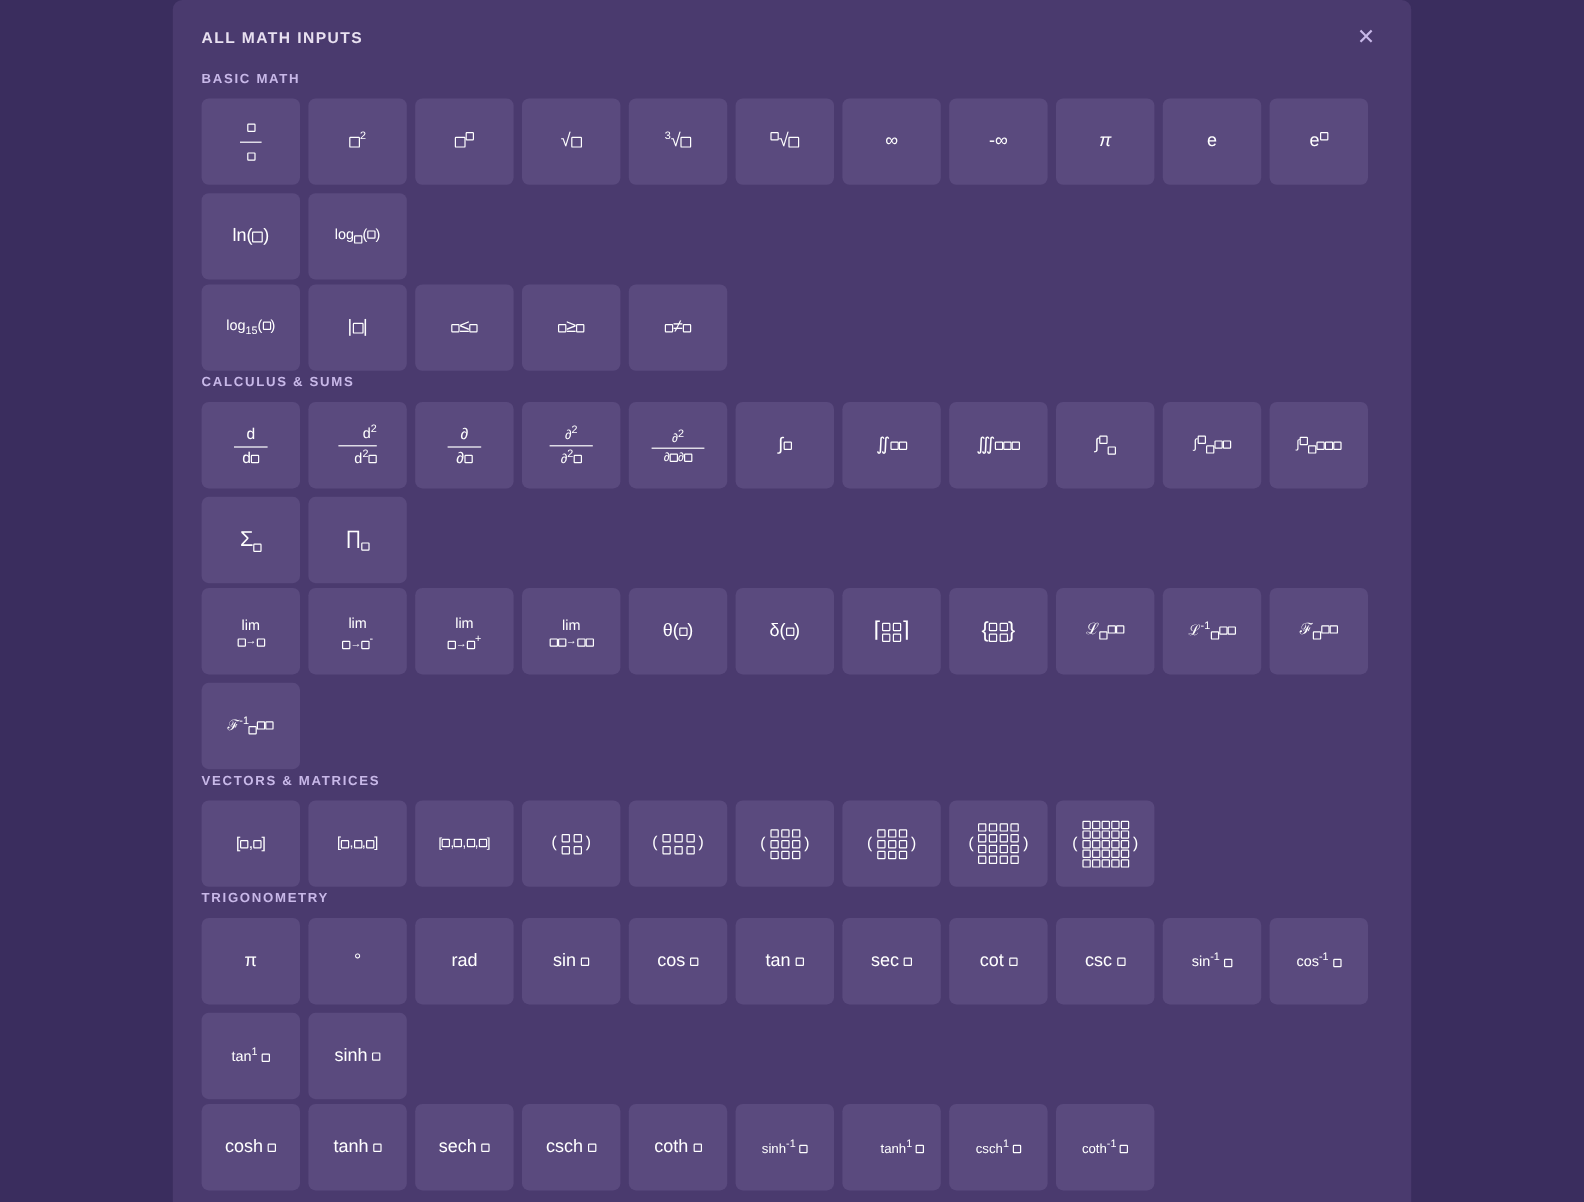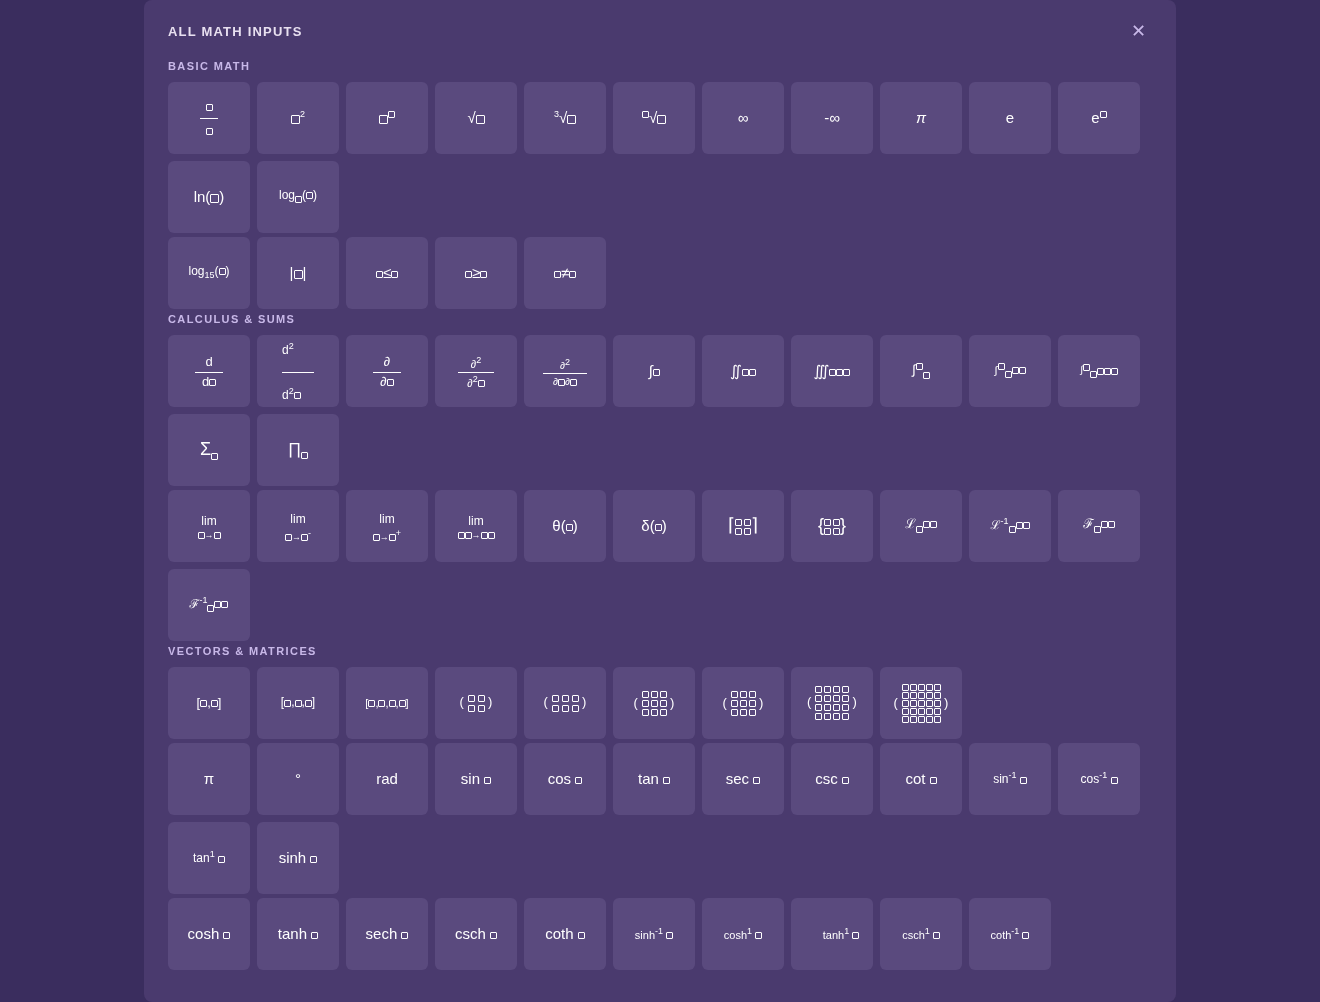--- a/index.html
+++ b/index.html
@@ -165,21 +165,21 @@
       <span class="btn-content">
         <span style="display:inline-flex;flex-direction:column;align-items:center;font-size:13px;">
           <span>d</span>
           <span style="border-top:1.5px solid white;width:28px;margin:1px 0;"></span>
           <span>d<span class="sq-sm"></span></span>
         </span>
       </span>
     </button>
     <button class="math-btn">
       <span class="btn-content">
-        <span style="display:inline-flex;flex-direction:column;align-items:flex-start;font-size:12px;gap:12px;">
+        <span style="display:inline-flex;flex-direction:column;align-items:flex-end;font-size:12px;">
           <span>d<sup>2</sup></span>
           <span style="border-top:1.5px solid white;width:32px;margin:1px 0;"></span>
           <span>d<sup>2</sup><span class="sq-sm"></span></span>
         </span>
       </span>
     </button>
     <button class="math-btn">
       <span class="btn-content">
         <span style="display:inline-flex;flex-direction:column;align-items:center;font-size:13px;">
           <span>∂</span>
@@ -415,20 +415,21 @@
           <span class="sq-sm"></span>
             <span class="sq-sm"></span>
             <span class="sq-sm"></span>
             <span class="sq-sm"></span>
             <span class="sq-sm"></span>
         </span>
       )</span>
     </button>
   </div>
 
+  <div class="section-label">TRIGONOMETRY</div>
   <div class="btn-grid">
     <button class="math-btn">
       <span class="btn-content">π</span>
     </button>
     <button class="math-btn">
       <span class="btn-content">°</span>
     </button>
     <button class="math-btn">
       <span class="btn-content">rad</span>
     </button>
@@ -438,26 +439,26 @@
     <button class="math-btn">
       <span class="btn-content">cos <span class="sq-sm"></span></span>
     </button>
     <button class="math-btn">
       <span class="btn-content">tan <span class="sq-sm"></span></span>
     </button>
     <button class="math-btn">
       <span class="btn-content">sec <span class="sq-sm"></span></span>
     </button>
     <button class="math-btn">
+      <span class="btn-content">cot <span class="sq-sm"></span></span>
+    </button>
+    <button class="math-btn">
       <span class="btn-content">csc <span class="sq-sm"></span></span>
     </button>
     <button class="math-btn">
-      <span class="btn-content">cot <span class="sq-sm"></span></span>
-    </button>
-    <button class="math-btn">
       <span class="btn-content" style="font-size:12px;">sin<sup>-1</sup> <span class="sq-sm"></span></span>
     </button>
     <button class="math-btn">
       <span class="btn-content" style="font-size:12px;">cos<sup>-1</sup> <span class="sq-sm"></span></span>
     </button>
     <button class="math-btn">
       <span class="btn-content" style="font-size:12px;">tan<sup>1</sup> <span class="sq-sm"></span></span>
     </button>
     <button class="math-btn">
       <span class="btn-content">sinh <span class="sq-sm"></span></span>
@@ -476,23 +477,20 @@
     <button class="math-btn">
       <span class="btn-content">csch <span class="sq-sm"></span></span>
     </button>
     <button class="math-btn">
       <span class="btn-content">coth <span class="sq-sm"></span></span>
     </button>
     <button class="math-btn">
       <span class="btn-content" style="font-size:11px;">sinh<sup>-1</sup> <span class="sq-sm"></span></span>
     </button>
     <button class="math-btn">
-      <span class="btn-content" style="font-size:11px;">cosh<sup>1</sup> <span class="sq-sm"></span></span>
-    </button>
-    <button class="math-btn">
       <span class="btn-content" style="font-size:11px;margin-left:18px;">tanh<sup>1</sup> <span class="sq-sm"></span></span>
     </button>
     <button class="math-btn">
       <span class="btn-content" style="font-size:11px;">csch<sup>1</sup> <span class="sq-sm"></span></span>
     </button>
     <button class="math-btn">
       <span class="btn-content" style="font-size:11px;">coth<sup>-1</sup> <span class="sq-sm"></span></span>
     </button>
   </div>
 </div>

